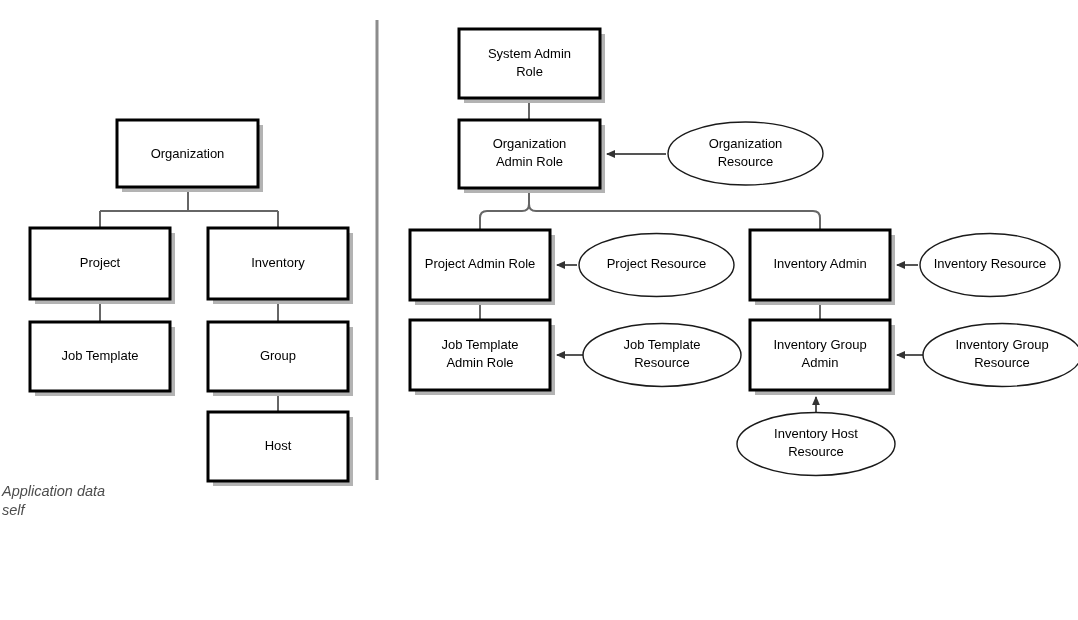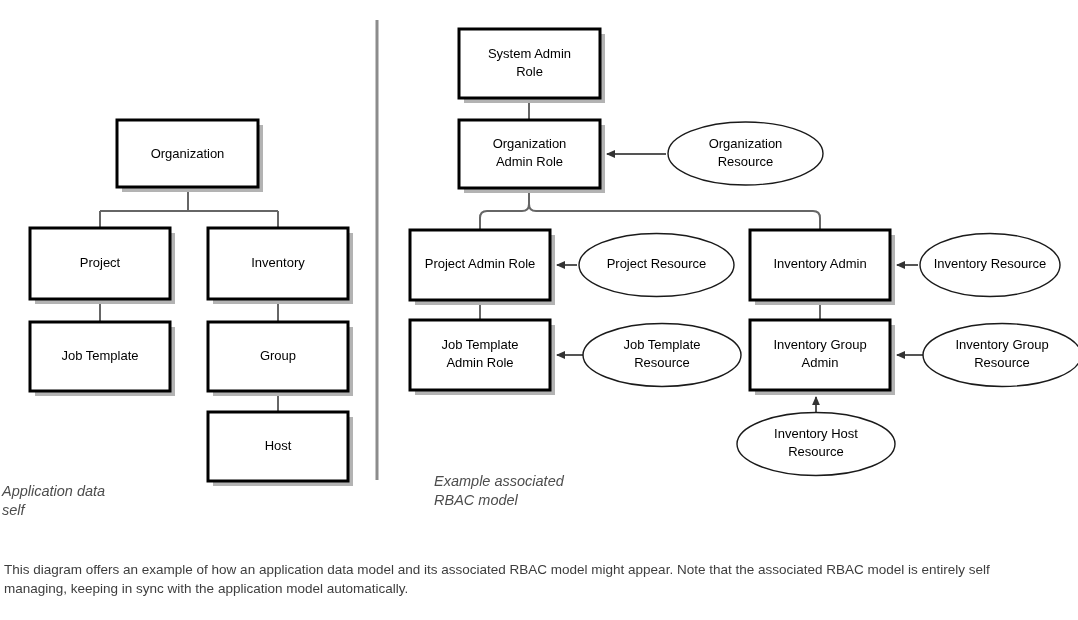--- a/index.html
+++ b/index.html
@@ -238,18 +238,15 @@
     <g>
       <ellipse class="node-ellipse" cx="816" cy="444" rx="79" ry="31.5"></ellipse>
       <text class="ellipse-label" x="816" y="435">Inventory Host</text>
       <text class="ellipse-label" x="816" y="453">Resource</text>
     </g>
   </svg>
 
   <div class="section-caption" id="caption-left">Application data
 self</div>
 
-  <div class="section-caption" id="caption-right">Example associated
-RBAC model</div>
-
-  <div id="footer-note">This diagram offers an example of how an application data model and its associated RBAC model might appear. Note that the associated RBAC model is entirely self managing, keeping in sync with the application model automatically.</div>
+
 
 </div>
 
 </body></html>

